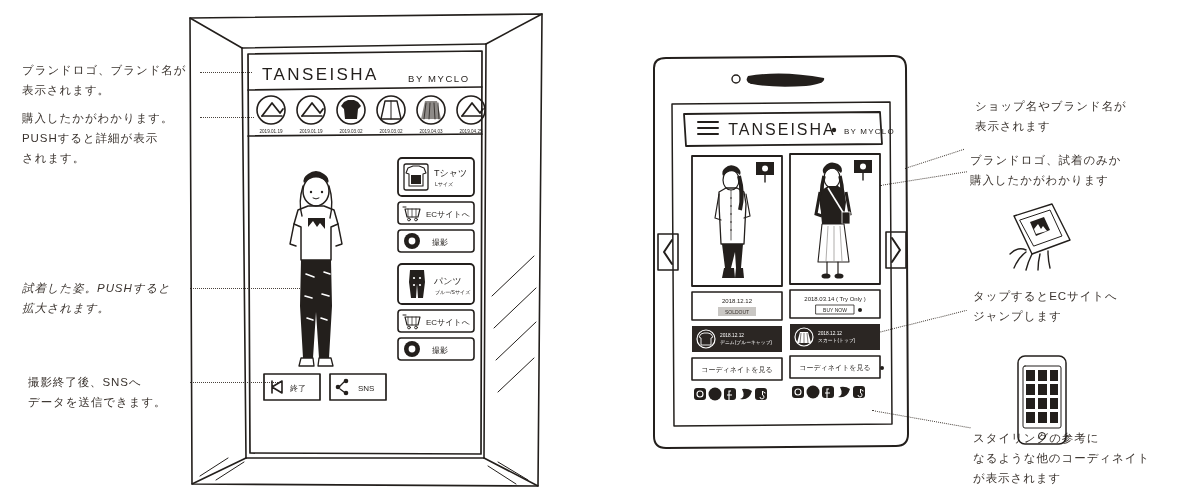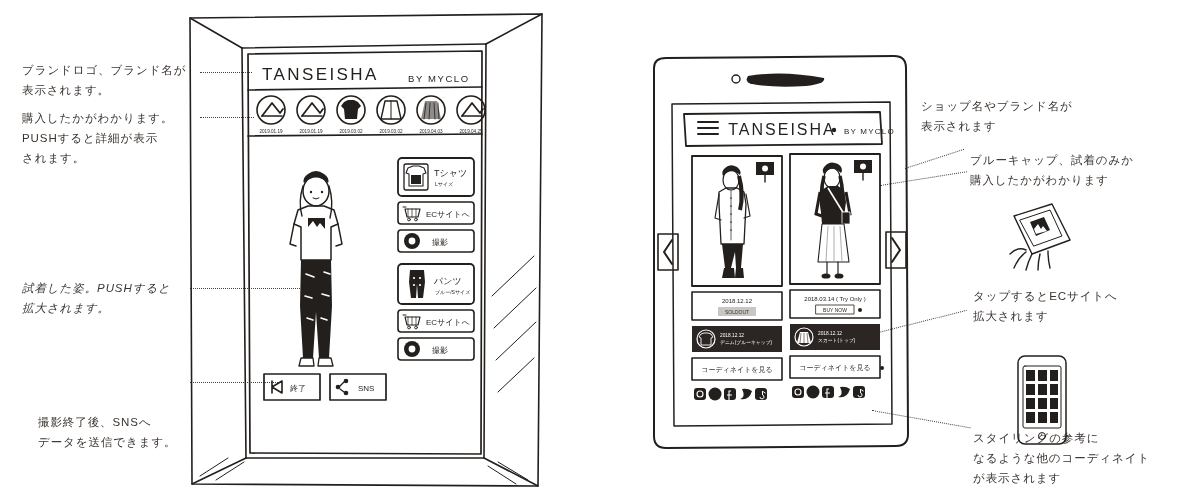--- a/index.html
+++ b/index.html
@@ -50,34 +50,34 @@
 
 <div class="stage">
 
   <div class="ann" style="left:22px; top:60px;">ブランドロゴ、ブランド名が
 表示されます。</div>
   <div class="ann" style="left:22px; top:108px;">購入したかがわかります。
 PUSHすると詳細が表示
 されます。</div>
   <div class="ann" style="left:22px; top:278px;font-style:italic;">試着した姿。PUSHすると
 拡大されます。</div>
-  <div class="ann" style="left:38px; top:372px;margin-top:40px;">撮影終了後、SNSへ
+  <div class="ann" style="left:28px; top:372px;">撮影終了後、SNSへ
 データを送信できます。</div>
 
   <div class="leader" style="left:200px; top:72px;  width:52px;"></div>
   <div class="leader" style="left:200px; top:117px; width:54px;"></div>
   <div class="leader" style="left:190px; top:288px; width:114px;"></div>
   <div class="leader" style="left:190px; top:382px; width:92px;"></div>
 
-  <div class="ann right" style="left:921px; top:96px;">ショップ名やブランド名が
+  <div class="ann right" style="left:975px; top:96px;">ショップ名やブランド名が
 表示されます</div>
-  <div class="ann right" style="left:970px; top:150px;">ブルーキャップ、試着のみか
+  <div class="ann right" style="left:970px; top:150px;">ブランドロゴ、試着のみか
 購入したかがわかります</div>
   <div class="ann right" style="left:973px; top:286px;">タップするとECサイトへ
-拡大されます</div>
+ジャンプします</div>
   <div class="ann right" style="left:973px; top:428px;">スタイリングの参考に
 なるような他のコーディネイト
 が表示されます</div>
 
   <div class="leader" style="left:905px; top:168px; width:62px; transform:rotate(-18deg); transform-origin:left center;"></div>
   <div class="leader" style="left:880px; top:185px; width:88px; transform:rotate(-9deg); transform-origin:left center;"></div>
   <div class="leader" style="left:862px; top:336px; width:108px; transform:rotate(-14deg); transform-origin:left center;"></div>
   <div class="leader" style="left:872px; top:410px; width:100px; transform:rotate(10deg); transform-origin:left center;"></div>
 
   <div class="booth">

